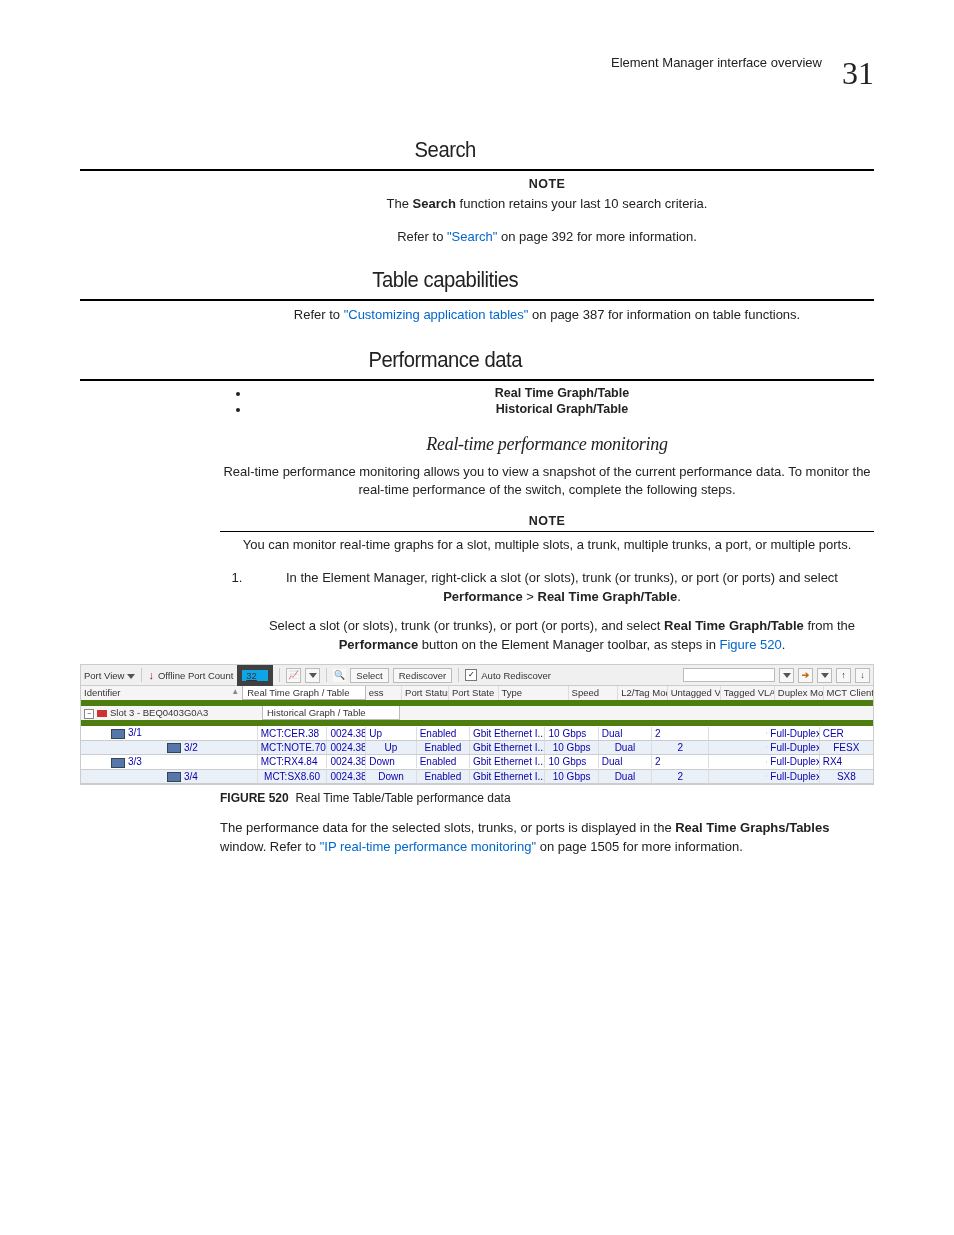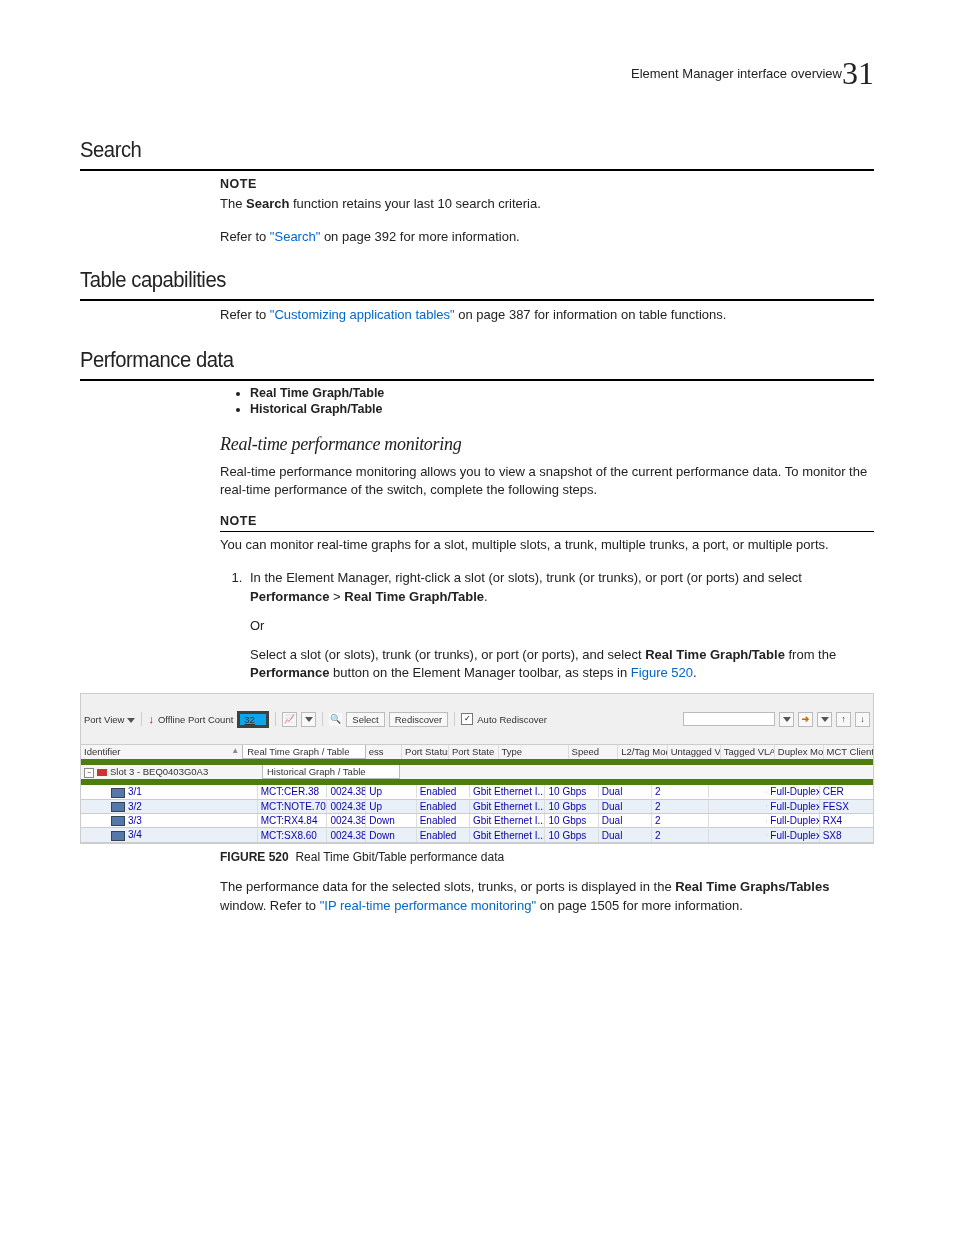--- a/index.html
+++ b/index.html
@@ -10,33 +10,35 @@
     color: #222;
     background: #fff;
     width: 954px;
   }
   .page {
     padding: 55px 80px 80px 80px;
   }
   .header {
     display: flex;
     justify-content: flex-end;
-    align-items: center;
+    align-items: flex-start;
+    gap: 20px;
     margin-bottom: 45px;
   }
   .header-title {
     font-size: 13px;
   }
   .header-num {
     font-family: Georgia, 'Times New Roman', Times, serif;
     font-size: 32px;
     font-weight: 400;
   }
   .section {
     margin-left: 0;
+    text-align: center;
   }
   .h-search, .h-table, .h-perf {
     font-family: Arial, Helvetica, sans-serif;
     font-weight: 500;
     font-size: 22px;
     letter-spacing: -0.5px;
     margin: 0 0 6px 0;
     transform: scaleX(0.92);
     transform-origin: left;
   }
@@ -102,56 +104,56 @@
     margin: 10px 0 6px 0;
     font-size: 9.5px;
     color: #333;
     background: #f5f5f5;
     border: 1px solid #ccc;
   }
   .shot-toolbar {
     display: flex;
     align-items: center;
     gap: 4px;
-    padding: 17px 3px;
+    padding: 2px 3px;
     border-bottom: 1px solid #ccc;
     background: #f0f0f0;
     height: 16px;
   }
   .tb-seg {
     display: flex;
     align-items: center;
     gap: 3px;
   }
   .tb-label { white-space: nowrap; }
   .tb-dd { border-left: 4px solid transparent; border-right: 4px solid transparent; border-top: 5px solid #555; display:inline-block; vertical-align: middle; margin-left:3px;}
   .tb-down-arrow { color: #c00720; font-weight: bold; font-size:11px; }
   .tb-count-box {
-    background: #0ea5e9; border:3px solid #404040; padding: 0 4px; min-width:18px; display:inline-block;text-decoration:underline;
+    background: #0ea5e9; border:5px solid #404040; padding: 0 4px; min-width:18px; display:inline-block;text-decoration:underline;
   }
   .tb-btn {
     background: #f8f8f8; border:1px solid #bbb; padding: 1px 5px; font-size:9.5px;
   }
   .tb-sep {
     width:1px; height:14px; background:#ccc; margin:0 2px;
   }
   .tb-cb { width:10px; height:10px; border:1px solid #777; background:#fff; display:inline-flex; align-items:center; justify-content:center; font-size:8px; line-height:1; color:#000;}
   .tb-search-box { background:#fff; border:1px solid #bbb; width:90px; height:12px; }
   .tb-icon-btn { border:1px solid #bbb; width:13px; height:13px; display:inline-flex; align-items:center; justify-content:center; font-size:9px; background:#f8f8f8; }
   .shot-headers, .shot-row {
     display: flex;
     border-bottom: 1px solid #ccc;
     align-items:center;
   }
   .shot-row {
     background: #fff;
     font-size: 10px;
     color: #0a00aa;
   }
-  .shot-row.alt { background: #eaf0f8; }
+  .shot-row.alt { background: #eaf0f8; text-align: center; }
   .cell {
     padding: 1px 3px;
     overflow: hidden;
     white-space: nowrap;
     border-right: 1px solid #ddd;
     box-sizing: border-box;
   }
   .c-id { width: 182px; }
   .c-rt { width: 72px; }
   .c-ess { width: 40px; }
@@ -240,21 +242,20 @@
       <h3 class="h-sub">Real-time performance monitoring</h3>
       <p>Real-time performance monitoring allows you to view a snapshot of the current performance data. To monitor the real-time performance of the switch, complete the following steps.</p>
 
       <div class="note-label">NOTE</div>
       <hr class="note-hr">
       <p>You can monitor real-time graphs for a slot, multiple slots, a trunk, multiple trunks, a port, or multiple ports.</p>
 
       <ol class="steps">
         <li>
           <span>In the Element Manager, right-click a slot (or slots), trunk (or trunks), or port (or ports) and select </span><span class="bold">Performance</span><span> &gt; </span><span class="bold">Real Time Graph/Table</span><span>.</span>
-          <div class="step-sub">Or</div>
           <div class="step-sub">
             <span>Select a slot (or slots), trunk (or trunks), or port (or ports), and select </span><span class="bold">Real Time Graph/Table</span><span> from the </span><span class="bold">Performance</span><span> button on the Element Manager toolbar, as steps in </span><span class="link">Figure 520</span><span>.</span>
           </div>
         </li>
       </ol>
     </div>
   </div>
 
   <div class="shot">
 
@@ -369,21 +370,21 @@
       <div class="cell c-spd">10 Gbps</div>
       <div class="cell c-l2">Dual</div>
       <div class="cell c-unt">2</div>
       <div class="cell c-tag"></div>
       <div class="cell c-dup">Full-Duplex</div>
       <div class="cell c-mct">SX8</div>
     </div>
   </div>
 
   <div class="fig-caption">
-    <span class="fig-label">FIGURE 520</span>&nbsp;&nbsp;<span>Real Time Gbit/Table performance data</span>
+    <span class="fig-label">FIGURE 520</span>&nbsp;&nbsp;<span>Real Time Table/Table performance data</span>
   </div>
 
   <div class="body-indent">
     <p>
       <span>The performance data for the selected slots, trunks, or ports is displayed in the </span><span class="bold">Real Time Graphs/Tables</span><span> window. Refer to </span><span class="link">"IP real-time performance monitoring"</span><span> on page 1505 for more information.</span>
     </p>
   </div>
 
 </div>
 

